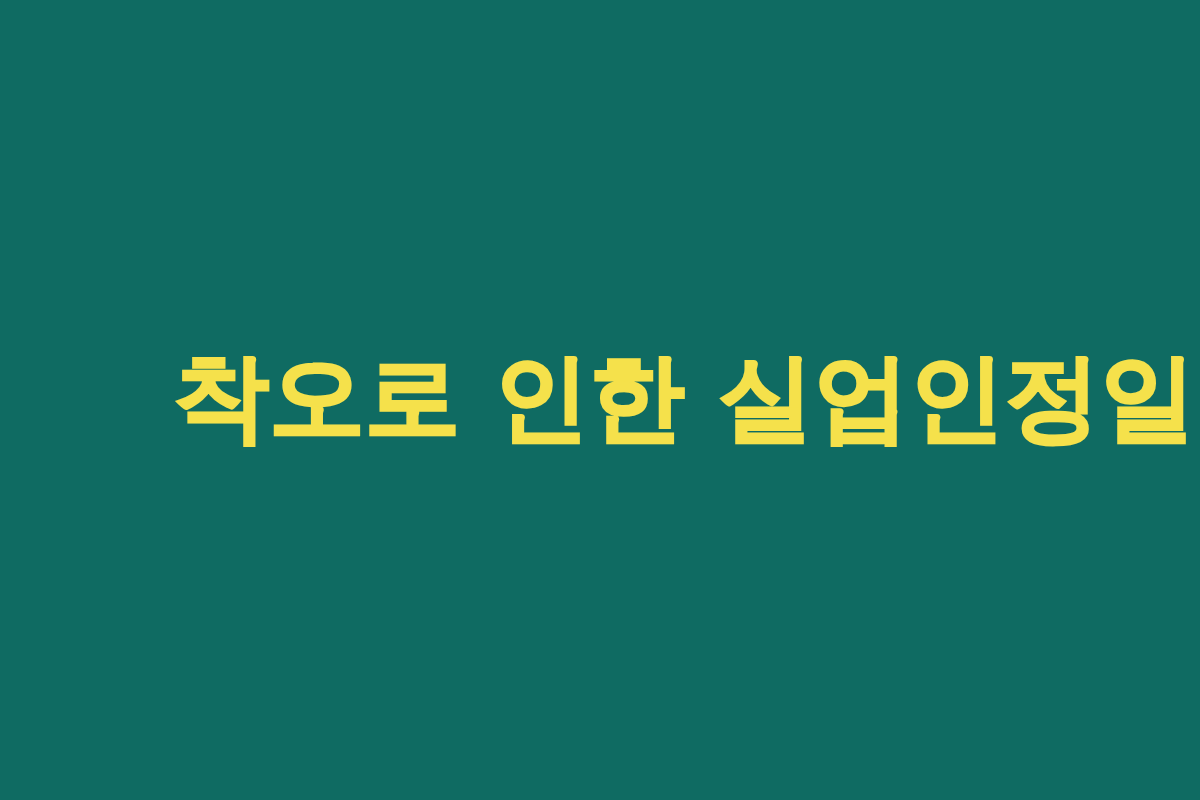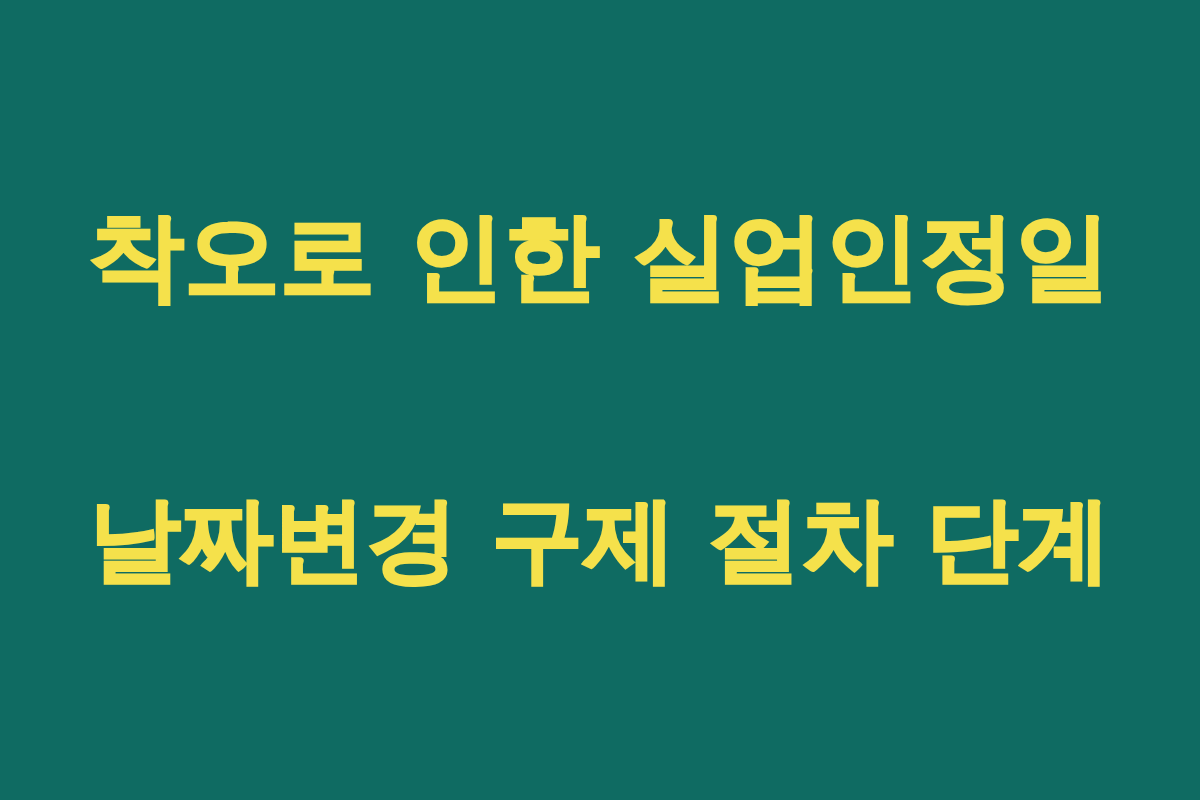--- a/index.html
+++ b/index.html
@@ -14,21 +14,21 @@
     font-family: "Liberation Sans", "DejaVu Sans", sans-serif;
   }
 
   #banner-card {
     position: relative;
     width: 1200px;
     height: 800px;
     box-sizing: border-box;
     display: flex;
     align-items: center;
-    justify-content: center;
+    justify-content: flex-end;
     background: #0F6B62;
   }
 
   #headline {
     width: 1030px;
     margin: 0;
     padding: 0;
     text-align: center;
     font-family: "DejaVu Sans", "Liberation Sans", sans-serif;
     font-weight: 700;
@@ -54,16 +54,15 @@
   .headline-line.line-2 { font-size: 104px; }
   .headline-line.line-3 { font-size: 104px; }
 </style>
 </head>
 <body>
 
 <div id="banner-card" style="background: rgb(15, 107, 98);">
 
   <h1 id="headline" style="color: rgb(245, 225, 75); -webkit-text-stroke-color: rgb(245, 225, 75); text-align: center;">
     <span class="headline-line line-1" style="font-size: 95px;">착오로 인한 실업인정일</span>
-    <span class="headline-line line-2" style="font-size: 92px;">날짜변경 구제 절차 단계</span>
   </h1>
 
 </div>
 
 </body></html>

